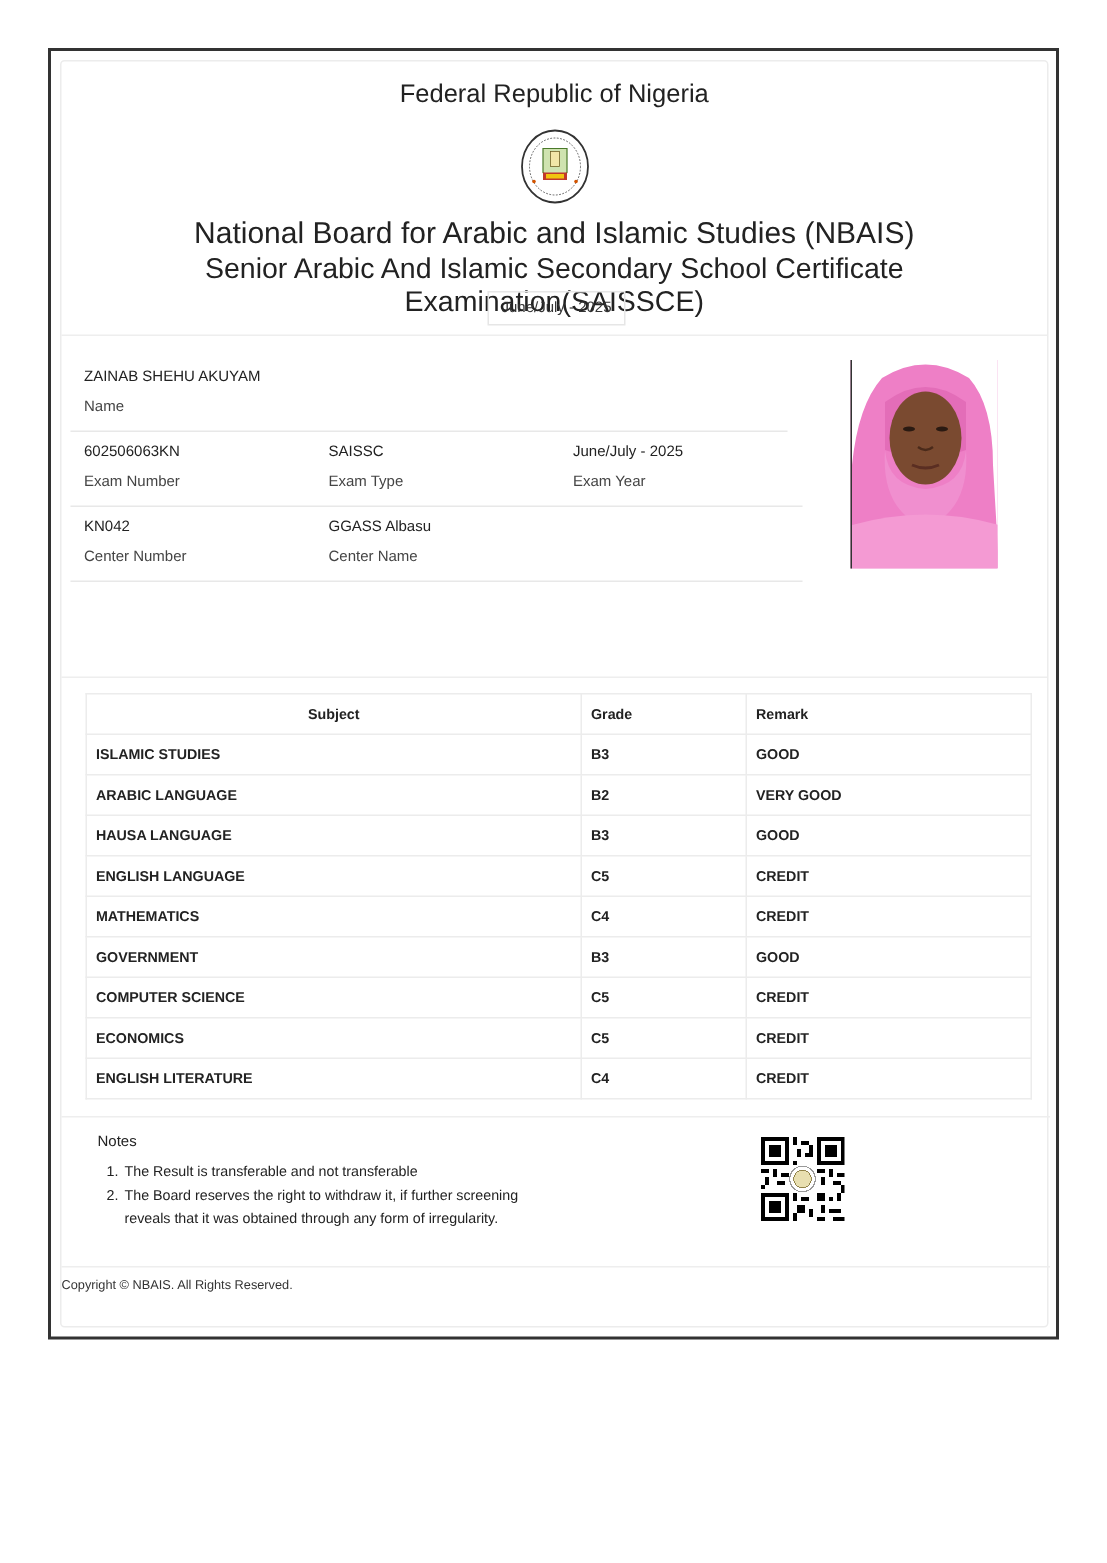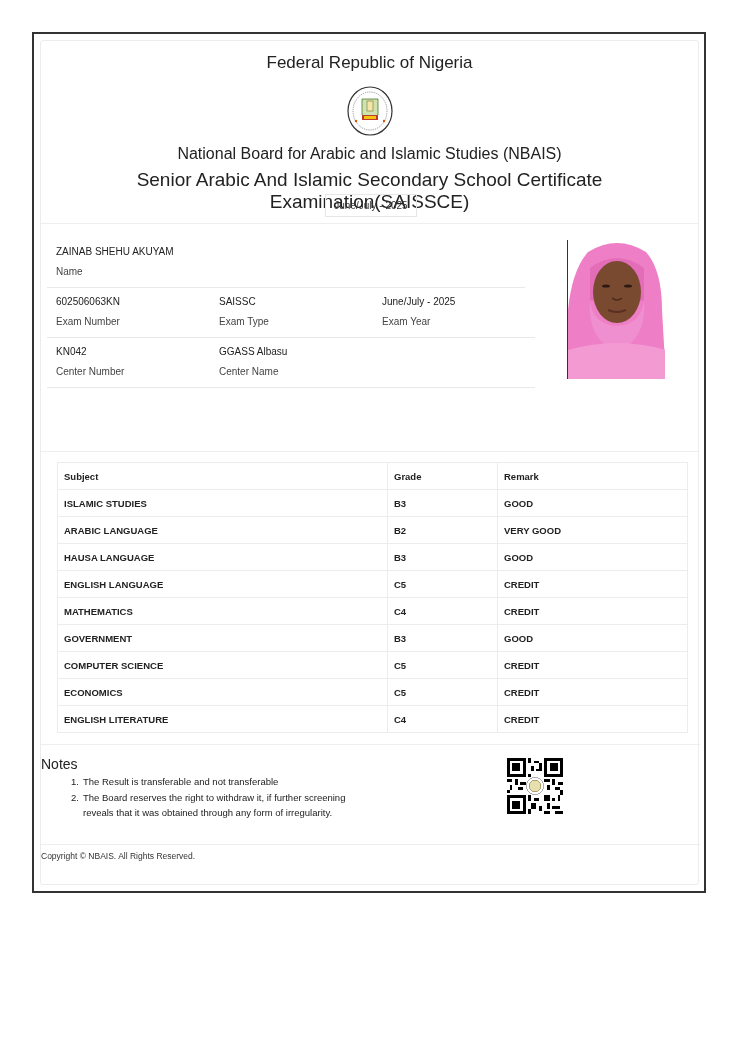--- a/index.html
+++ b/index.html
@@ -9,44 +9,44 @@
       position: absolute; left: 32px; top: 32px; width: 674px; height: 861px;
       border: 2px solid #333;
     }
     .card {
       position: absolute; left: 6px; top: 6px; width: 659px; height: 845px;
       border: 1px solid #ececec; border-radius: 3px; background: #fff;
     }
     .header { text-align: center; height: 183px; border-bottom: 1px solid #eeeeee; position: relative; }
     .country { position: absolute; top: 12px; left: 0; right: 0; font-size: 17px; color: #222; }
     .logo { position: absolute; left: 305px; top: 44px; width: 48px; height: 52px; }
-    .board { position: absolute; top: 104px; left: 0; right: 0; font-size: 16px; color: #222; }
+    .board { position: absolute; top: 104px; left: 0; right: 0; font-size: 20px; color: #222; }
     .exam-title { position: absolute; top: 128px; left: 0; right: 0; font-size: 19px; color: #222; }
     .session-badge {
       position: absolute; top: 153px; left: 284px; width: 92px; height: 23px;
       border: 1px solid #e6e6e6; font-size: 10px; line-height: 21px; color: #333; text-align: center;
     }
     .bio { position: relative; height: 228px; border-bottom: 1px solid #eeeeee; }
     .bio-row { position: absolute; left: 6px; border-bottom: 1px solid #e8e8e8; height: 50px; }
     .field { position: absolute; font-size: 10px; }
     .field .val { position: absolute; top: 0; white-space: nowrap; color: #222; text-align: right; }
     .field .lbl { position: absolute; top: 20px; white-space: nowrap; color: #444; }
     .photo {
       position: absolute; left: 526px; top: 16px; width: 98px; height: 139px;
       border-left: 1.5px solid #333; overflow: hidden; background: #f08fcf;
     }
     .results { position: absolute; left: 16px; top: 421px; width: 631px; }
     table { width: 100%; border-collapse: collapse; font-size: 9.5px; }
     th, td { border: 1px solid #ececec; height: 27px; padding: 0 6px; text-align: left; vertical-align: middle; }
     th { font-weight: bold; color: #222; }
     td { font-weight: bold; color: #222; }
-    .col-subj { width: 330px; }
+    .col-subj { width: 330px; text-align: center; }
     .col-grade { width: 110px; }
     .notes-area { position: absolute; left: 0; top: 703px; width: 659px; height: 101px; border-top: 1px solid #eeeeee; border-bottom: 1px solid #eeeeee; }
-    .notes-title { position: absolute; left: 0; top: 11px; font-size: 14px; color: #222; }
+    .notes-title { position: absolute; left: 24px; top: 11px; font-size: 10px; color: #222; }
     .notes-list { position: absolute; left: 30px; top: 29px; width: 290px; font-size: 9.5px; color: #222; line-height: 15.5px; }
     .notes-list .item { position: relative; padding-left: 12px; }
     .notes-list .num { position: absolute; left: 0; top: 0; }
     .qr { position: absolute; left: 466px; top: 13px; width: 56px; height: 56px; }
     .copyright { position: absolute; left: 0; right: 0; top: 810px; text-align: left; font-size: 8.5px; color: #333; }
   </style>
 </head>
 <body>
 
 <div class="frame">

